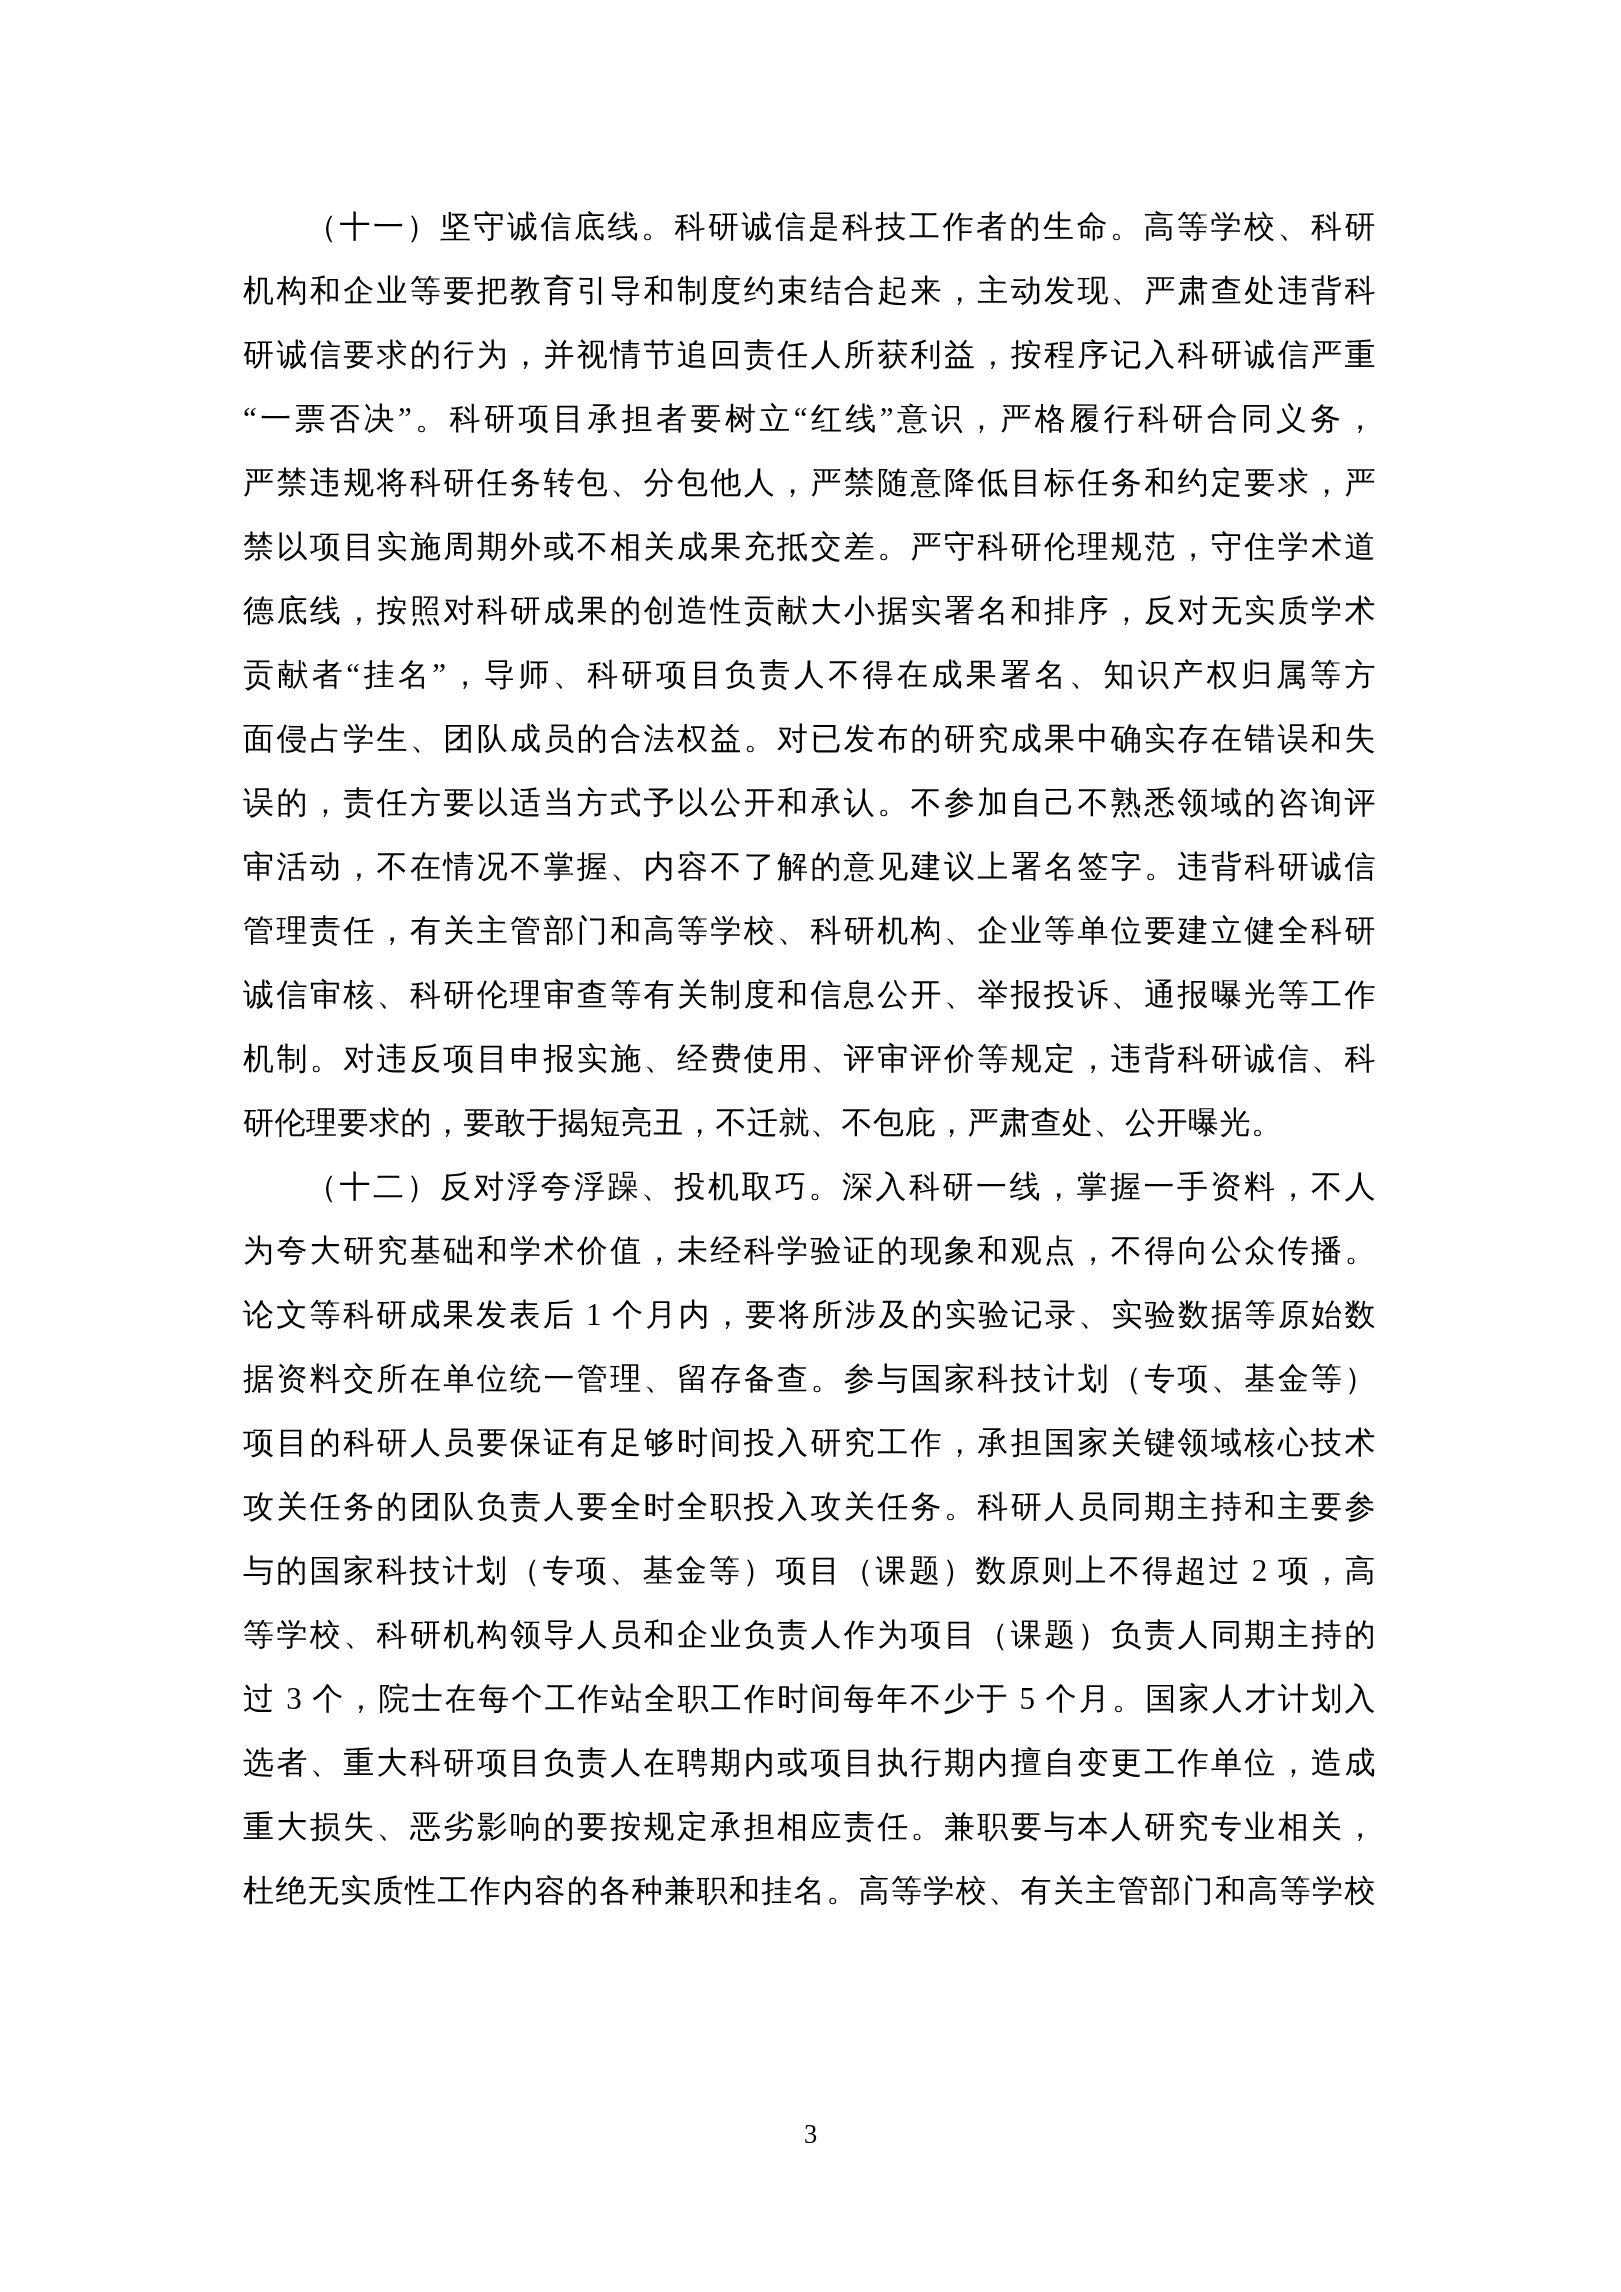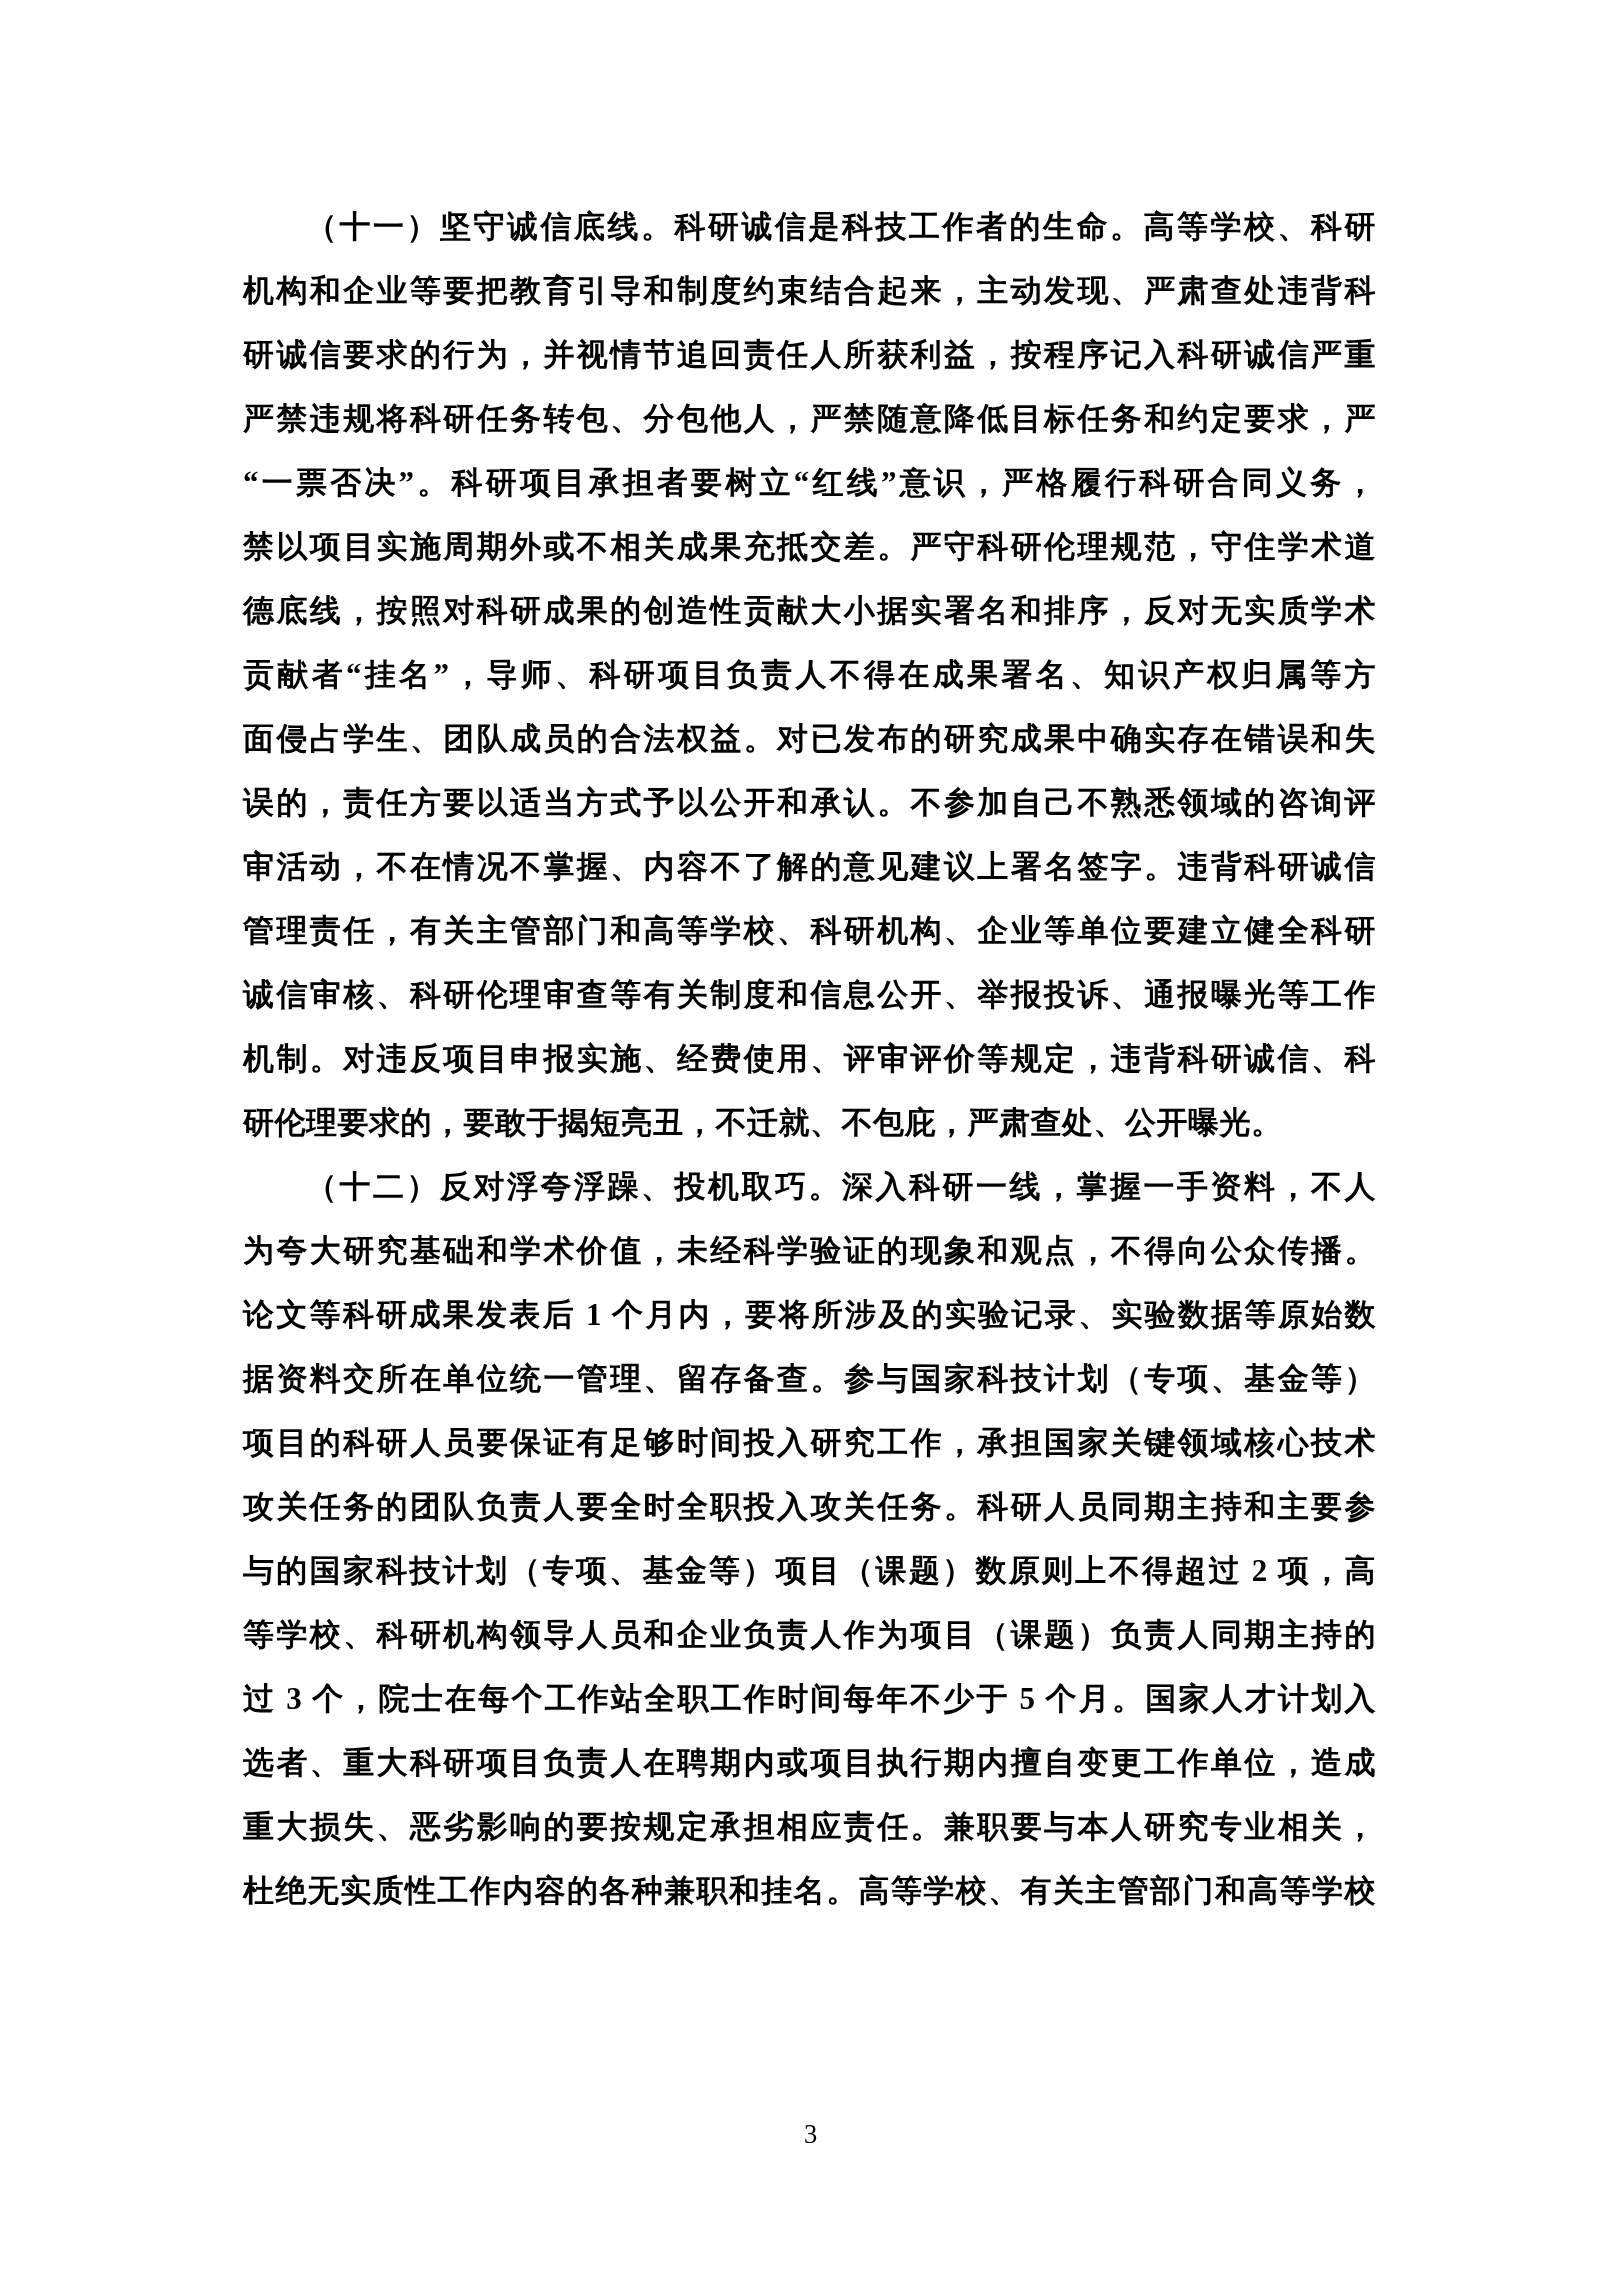--- a/index.html
+++ b/index.html
@@ -14,21 +14,20 @@
     background: #ffffff;
     overflow: hidden;
     font-family: "Liberation Serif", "DejaVu Serif", serif;
     color: #000000;
   }
   .doc-body {
     position: absolute;
     left: 243px;
     top: 195px;
     width: 1133px;
-    font-weight: bold;
   }
   .line {
     font-size: 31px;
     height: 64px;
     line-height: 64px;
     letter-spacing: 0.5px;
     white-space: nowrap;
     text-align: justify;
     text-align-last: justify;
     text-justify: inter-character;
@@ -52,22 +51,22 @@
   }
 </style>
 </head>
 <body>
 
 <div class="page">
   <div class="doc-body">
       <div class="line indent">（十一）坚守诚信底线。科研诚信是科技工作者的生命。高等学校、科研</div>
       <div class="line">机构和企业等要把教育引导和制度约束结合起来，主动发现、严肃查处违背科</div>
       <div class="line">研诚信要求的行为，并视情节追回责任人所获利益，按程序记入科研诚信严重</div>
+      <div class="line">“一票否决”。科研项目承担者要树立“红线”意识，严格履行科研合同义务，</div>
       <div class="line">严禁违规将科研任务转包、分包他人，严禁随意降低目标任务和约定要求，严</div>
-      <div class="line">“一票否决”。科研项目承担者要树立“红线”意识，严格履行科研合同义务，</div>
       <div class="line">禁以项目实施周期外或不相关成果充抵交差。严守科研伦理规范，守住学术道</div>
       <div class="line">德底线，按照对科研成果的创造性贡献大小据实署名和排序，反对无实质学术</div>
       <div class="line">贡献者“挂名”，导师、科研项目负责人不得在成果署名、知识产权归属等方</div>
       <div class="line">面侵占学生、团队成员的合法权益。对已发布的研究成果中确实存在错误和失</div>
       <div class="line">误的，责任方要以适当方式予以公开和承认。不参加自己不熟悉领域的咨询评</div>
       <div class="line">审活动，不在情况不掌握、内容不了解的意见建议上署名签字。违背科研诚信</div>
       <div class="line">管理责任，有关主管部门和高等学校、科研机构、企业等单位要建立健全科研</div>
       <div class="line">诚信审核、科研伦理审查等有关制度和信息公开、举报投诉、通报曝光等工作</div>
       <div class="line">机制。对违反项目申报实施、经费使用、评审评价等规定，违背科研诚信、科</div>
       <div class="line no-fill">研伦理要求的，要敢于揭短亮丑，不迁就、不包庇，严肃查处、公开曝光。</div>

